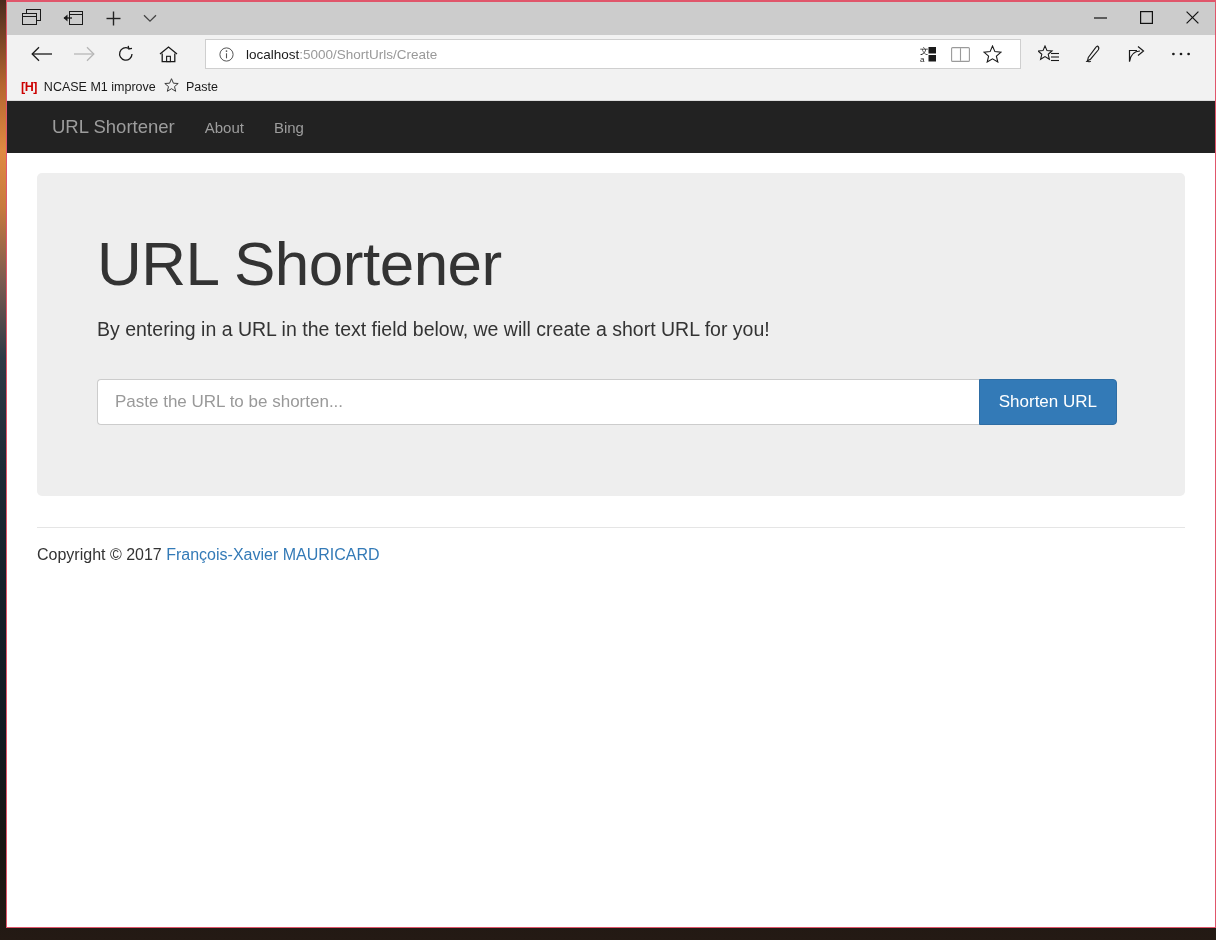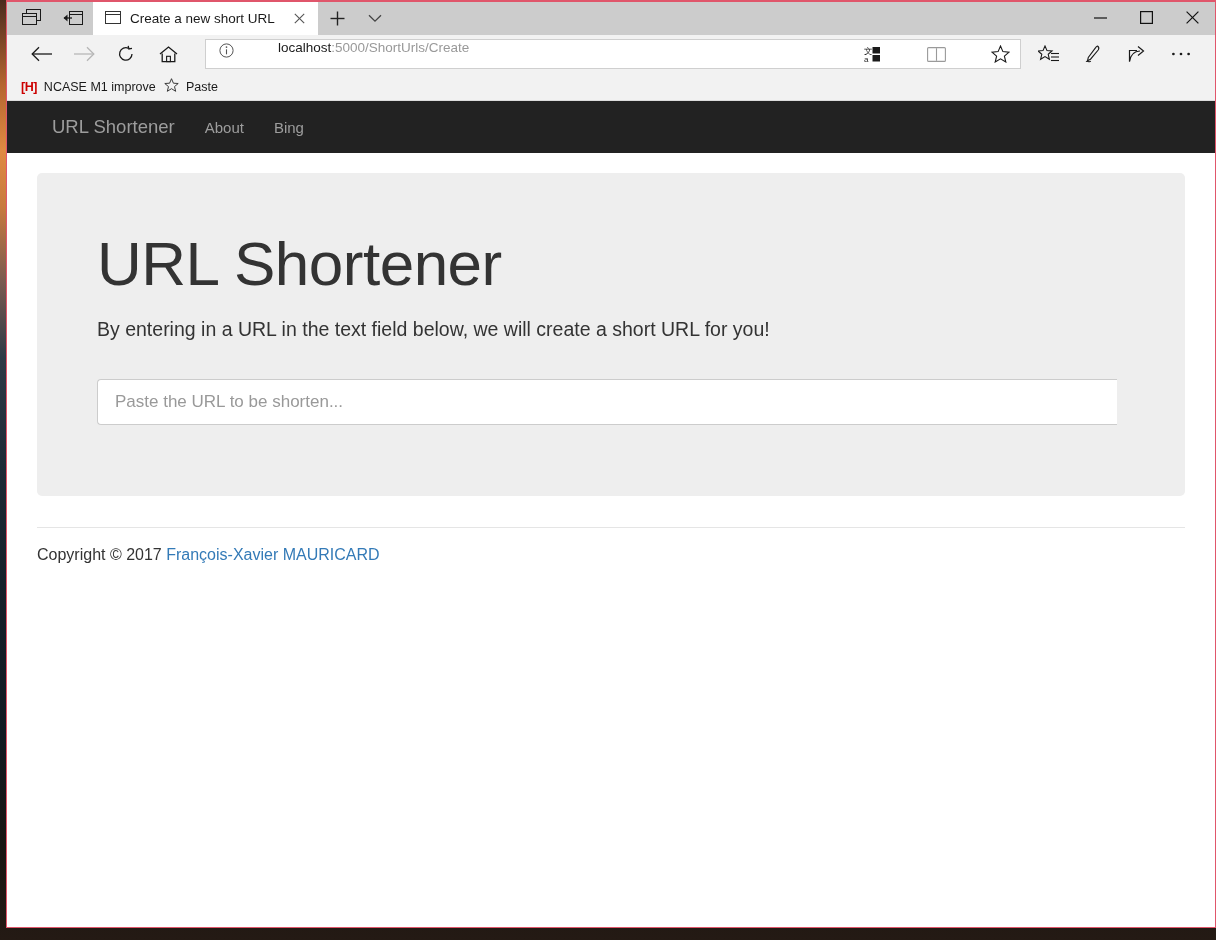--- a/index.html
+++ b/index.html
@@ -108,22 +108,22 @@
     width: 42px; height: 34px;
     display: flex; align-items: center; justify-content: center;
   }
   .addressbar {
     flex: 1;
     height: 30px;
     margin: 0 6px 0 16px;
     background: #ffffff;
     border: 1px solid #cfcfcf;
     display: flex;
-    padding: 0 4px 0 10px;
-    gap: 32px;
+    align-items: center;
+    padding: 0 12px 0 10px;
   }
   .info-icon {
     width: 20px; height: 20px;
     display: flex; align-items: center; justify-content: center;
     margin-right: 10px;
   }
   .url {
     flex: 1;
     font-size: 13.5px;
     color: #999999;
@@ -281,35 +281,20 @@
       <div class="tsbtn">
         <svg width="21" height="16" viewBox="0 0 21 16">
           <rect x="6.5" y="1.5" width="13" height="13" fill="none" stroke="#1a1a1a"></rect>
           <line x1="6.5" y1="4.5" x2="19.5" y2="4.5" stroke="#1a1a1a"></line>
           <line x1="1" y1="8" x2="9" y2="8" stroke="#1a1a1a" stroke-width="1.3"></line>
           <path d="M4.5 4.5 L0.5 8 L4.5 11.5 Z" fill="#1a1a1a"></path>
         </svg>
       </div>
     </div>
 
-    <div class="tab">
-      <span>
-        <svg width="16" height="13" viewBox="0 0 16 13">
-          <rect x="0.5" y="0.5" width="15" height="12" fill="none" stroke="#333"></rect>
-          <line x1="0.5" y1="3.5" x2="15.5" y2="3.5" stroke="#333"></line>
-        </svg>
-      </span>
-      <span class="tab-title">Create a new short URL</span>
-      <span class="tab-close">
-        <svg width="11" height="11" viewBox="0 0 11 11">
-          <line x1="0.8" y1="0.8" x2="10.2" y2="10.2" stroke="#555" stroke-width="1.1"></line>
-          <line x1="10.2" y1="0.8" x2="0.8" y2="10.2" stroke="#555" stroke-width="1.1"></line>
-        </svg>
-      </span>
-    </div>
 
     <div class="newtab">
       <svg width="15" height="15" viewBox="0 0 15 15">
         <line x1="7.5" y1="0.5" x2="7.5" y2="14.5" stroke="#222" stroke-width="1.4"></line>
         <line x1="0.5" y1="7.5" x2="14.5" y2="7.5" stroke="#222" stroke-width="1.4"></line>
       </svg>
     </div>
     <div class="tabmenu">
       <svg width="14" height="9" viewBox="0 0 14 9">
         <polyline points="1,1.2 7,7.2 13,1.2" fill="none" stroke="#444" stroke-width="1.3"></polyline>
@@ -445,20 +430,21 @@
       <span class="nav-link">About</span>
       <span class="nav-link">Bing</span>
     </div>
 
     <div class="container">
       <div class="jumbotron">
         <h1 class="jumbo-title">URL Shortener</h1>
         <p class="jumbo-lead">By entering in a URL in the text field below, we will create a short URL for you!</p>
         <div class="input-group">
           <input class="url-input" type="text" placeholder="Paste the URL to be shorten..." style="">
+          <button class="shorten-btn">Shorten URL</button>
         </div>
       </div>
 
       <hr class="footer-hr">
 
       <div class="footer-text">
         <span>Copyright © 2017</span>
         <a href="#">François-Xavier MAURICARD</a>
       </div>
     </div>

